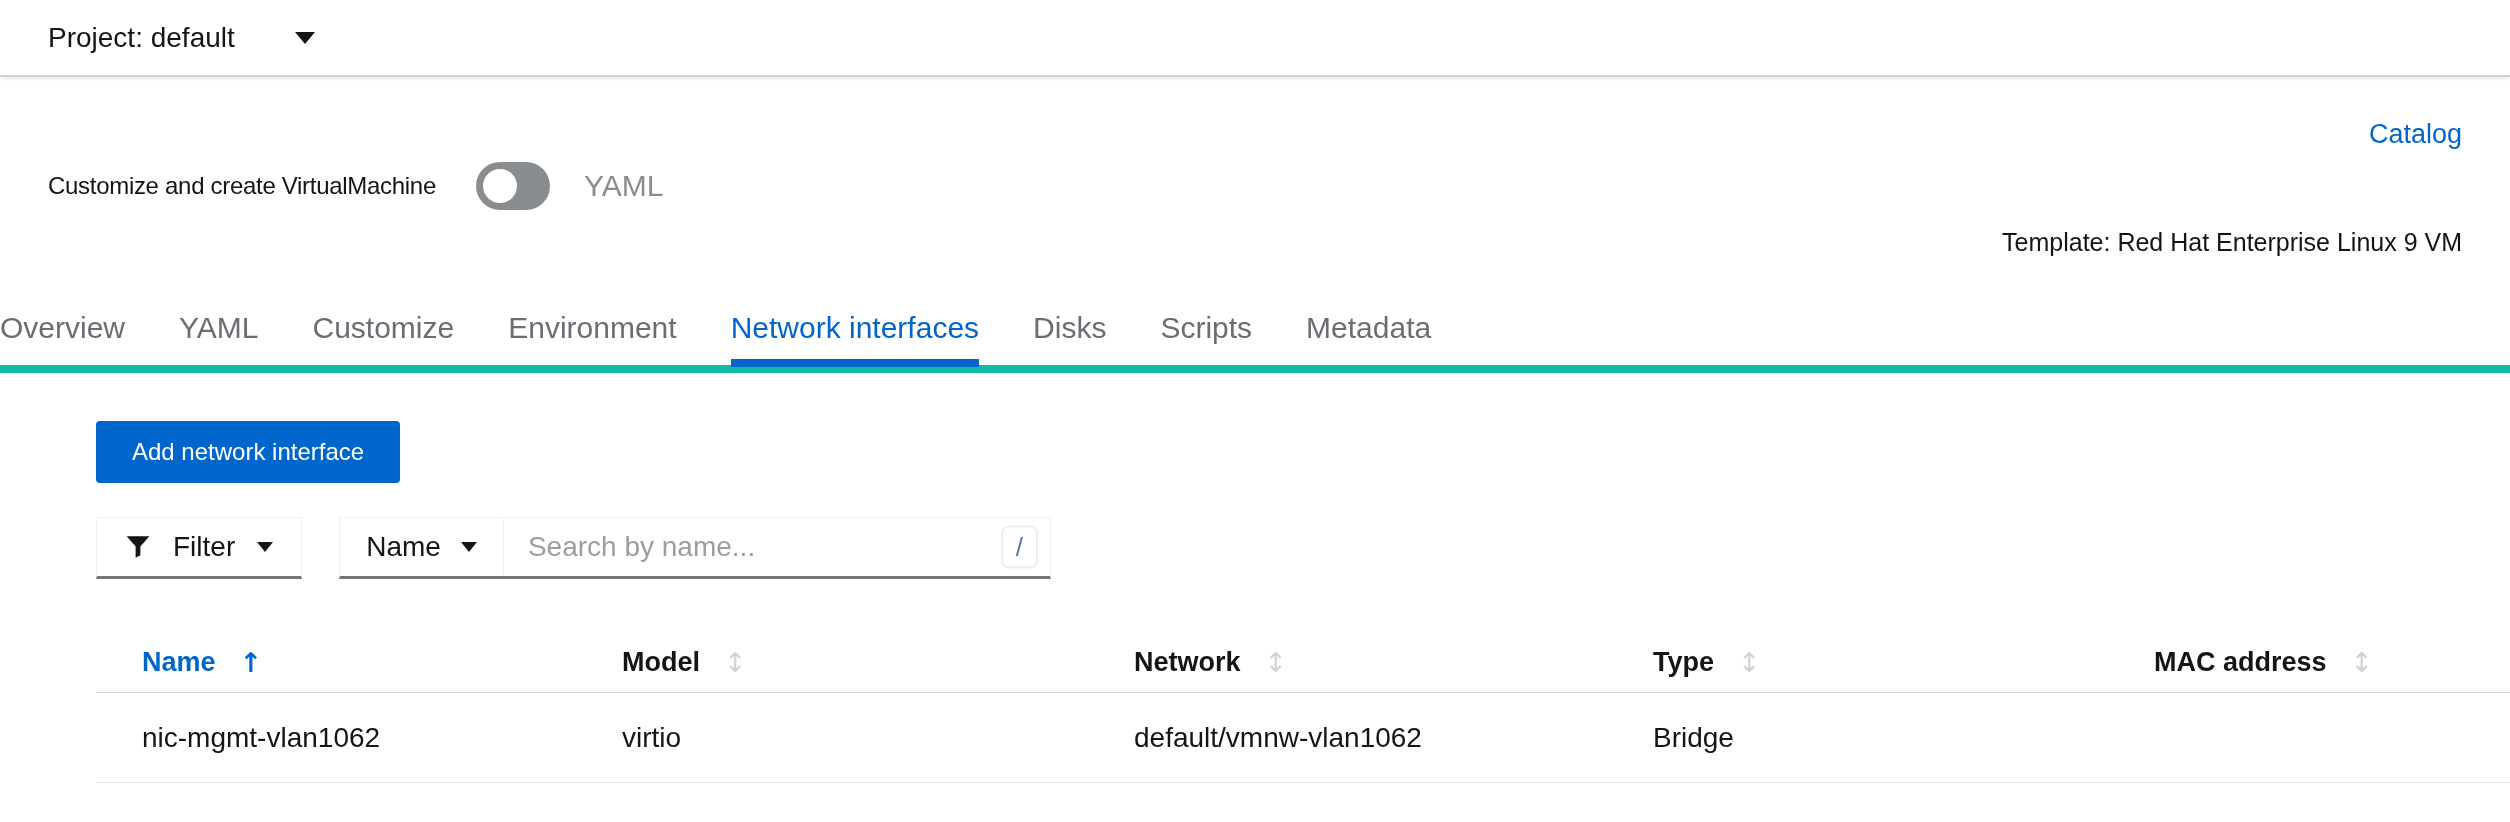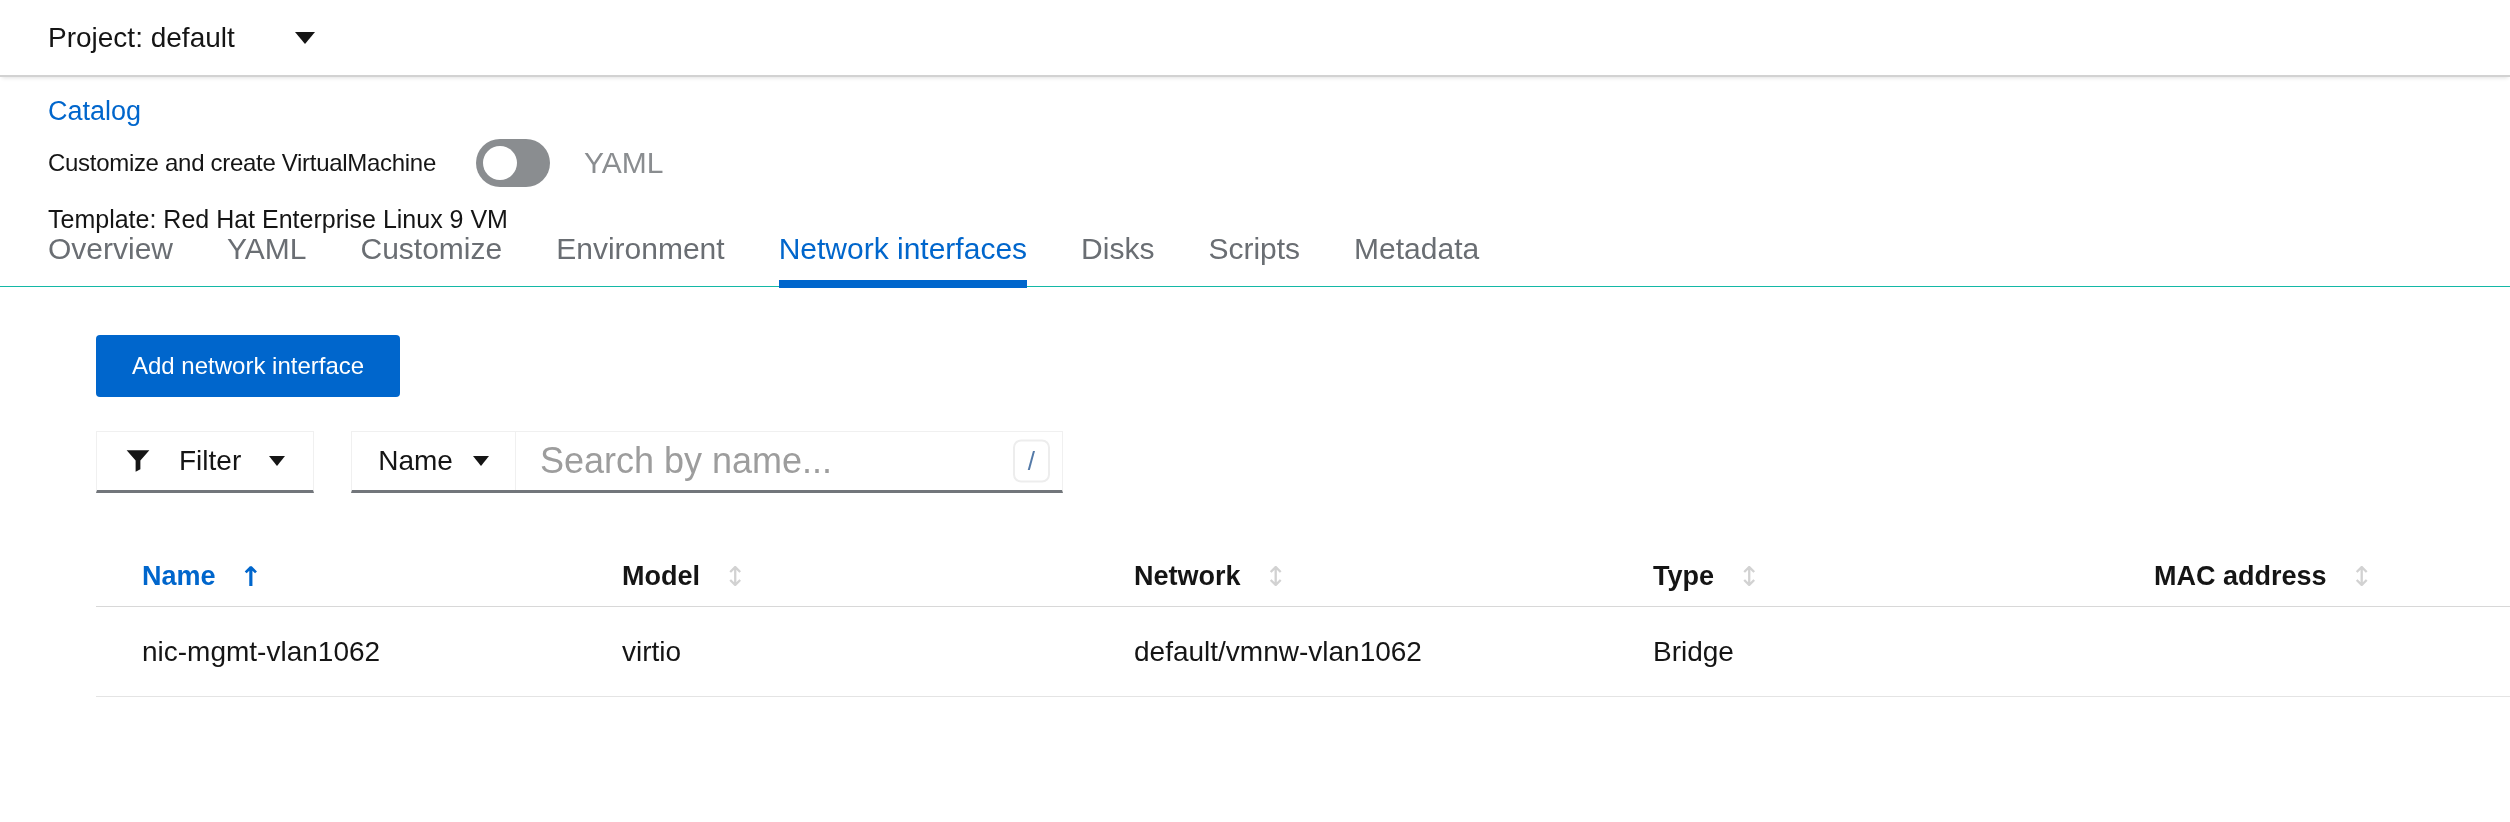--- a/index.html
+++ b/index.html
@@ -8,56 +8,56 @@
 
   
   .topbar { height:77px; display:flex; align-items:center; padding-left:48px;
             background:#fff; border-bottom:2px solid #d2d2d2;
             box-shadow:0 3px 4px -2px rgba(0,0,0,.12); position:relative; z-index:5; }
   .project-selector { display:flex; align-items:center; gap:60px; font-size:28px; cursor:pointer; }
   .caret { width:0; height:0; border-left:10px solid transparent; border-right:10px solid transparent;
            border-top:12px solid #151515; display:inline-block; }
 
   
-  .page-header { padding:19px 48px 0 48px; }
+  .page-header { padding:42px 48px 0 48px;text-align:right; }
   .breadcrumb-link { color:#0066cc; font-size:27px; text-decoration:none; cursor:pointer; display:inline-block; }
   .title-row { display:flex; align-items:center; margin-top:12px; }
   .page-title { font-size:24px; font-weight:400; letter-spacing:-.3px; }
   .switch { width:74px; height:48px; border-radius:24px; background:#8a8d90; position:relative;
             margin-left:40px; cursor:pointer; flex:none; }
   .switch .knob { position:absolute; left:7px; top:7px; width:34px; height:34px; border-radius:50%; background:#fff; }
   .yaml-label { margin-left:34px; font-size:30px; color:#8a8d90; }
   .template-line { margin-top:18px; font-size:25px; color:#151515; }
 
   
-  .tabs { display:flex; padding-left:48px; border-bottom:1px solid #14b8a6; }
+  .tabs { display:flex; margin-top:56px; border-bottom:8px solid #14b8a6; }
   .tab { margin:0 27px; padding-bottom:16px; font-size:30px; line-height:30px; color:#6a6e73;
          border-bottom:8px solid transparent; margin-bottom:-2px; cursor:pointer; white-space:nowrap; }
   .tab:first-child { margin-left:0; }
   .tab.active { color:#0066cc; border-bottom-color:#0066cc; }
 
   
   .tab-content { padding:48px 0 0 96px; }
 
   .btn-primary { display:inline-block; background:#0066cc; color:#fff; font-size:24px;
                  padding:17px 36px; border:none; border-radius:4px; cursor:pointer;
                  font-family:"Liberation Sans", sans-serif; }
 
   
   .toolbar { display:flex; align-items:flex-start; margin-top:34px; }
   .control { background:#fff; border:1px solid #f0f0f0; border-bottom:3px solid #72767b; height:62px; }
-  .filter-btn { display:flex; align-items:center; gap:28px; padding:0 28px; font-size:28px; cursor:pointer; }
+  .filter-btn { display:flex; align-items:center; gap:22px; padding:0 28px; font-size:28px; cursor:pointer; }
   .filter-btn .caret, .name-dd .caret { border-left-width:8px; border-right-width:8px; border-top-width:10px; }
   .funnel-icon { width:26px; height:26px; flex:none; }
   .search-group { display:flex; margin-left:37px; }
   .name-dd { display:flex; align-items:center; gap:20px; padding:0 26px; font-size:28px;
              border-right:1px solid #f0f0f0; cursor:pointer; height:100%; }
   .search-wrap { position:relative; height:100%; }
   .search-wrap input { border:none; outline:none; height:100%; width:546px; padding:0 70px 0 24px;
-                       font-size:36px; font-family:"Liberation Sans", sans-serif; color:#b91c1c; background:transparent; }
+                       font-size:28px; font-family:"Liberation Sans", sans-serif; color:#b91c1c; background:transparent; }
   .search-wrap input::placeholder { color:#9d9d9d; }
   .kbd-hint { position:absolute; right:12px; top:50%; transform:translateY(-50%);
               border:2px solid #ededed; border-radius:8px; padding:4px 13px; font-size:26px;
               color:#547aa8; background:#fff; }
 
   
   .nic-table { margin-top:54px; width:2414px; }
   .table-grid { display:grid; grid-template-columns:480px 512px 519px 501px 1fr; align-items:center; }
   .thead { height:60px; border-bottom:1px solid #d8d8d8; }
   .th { padding-left:46px; font-size:27px; font-weight:700; display:flex; align-items:center; cursor:pointer; }

